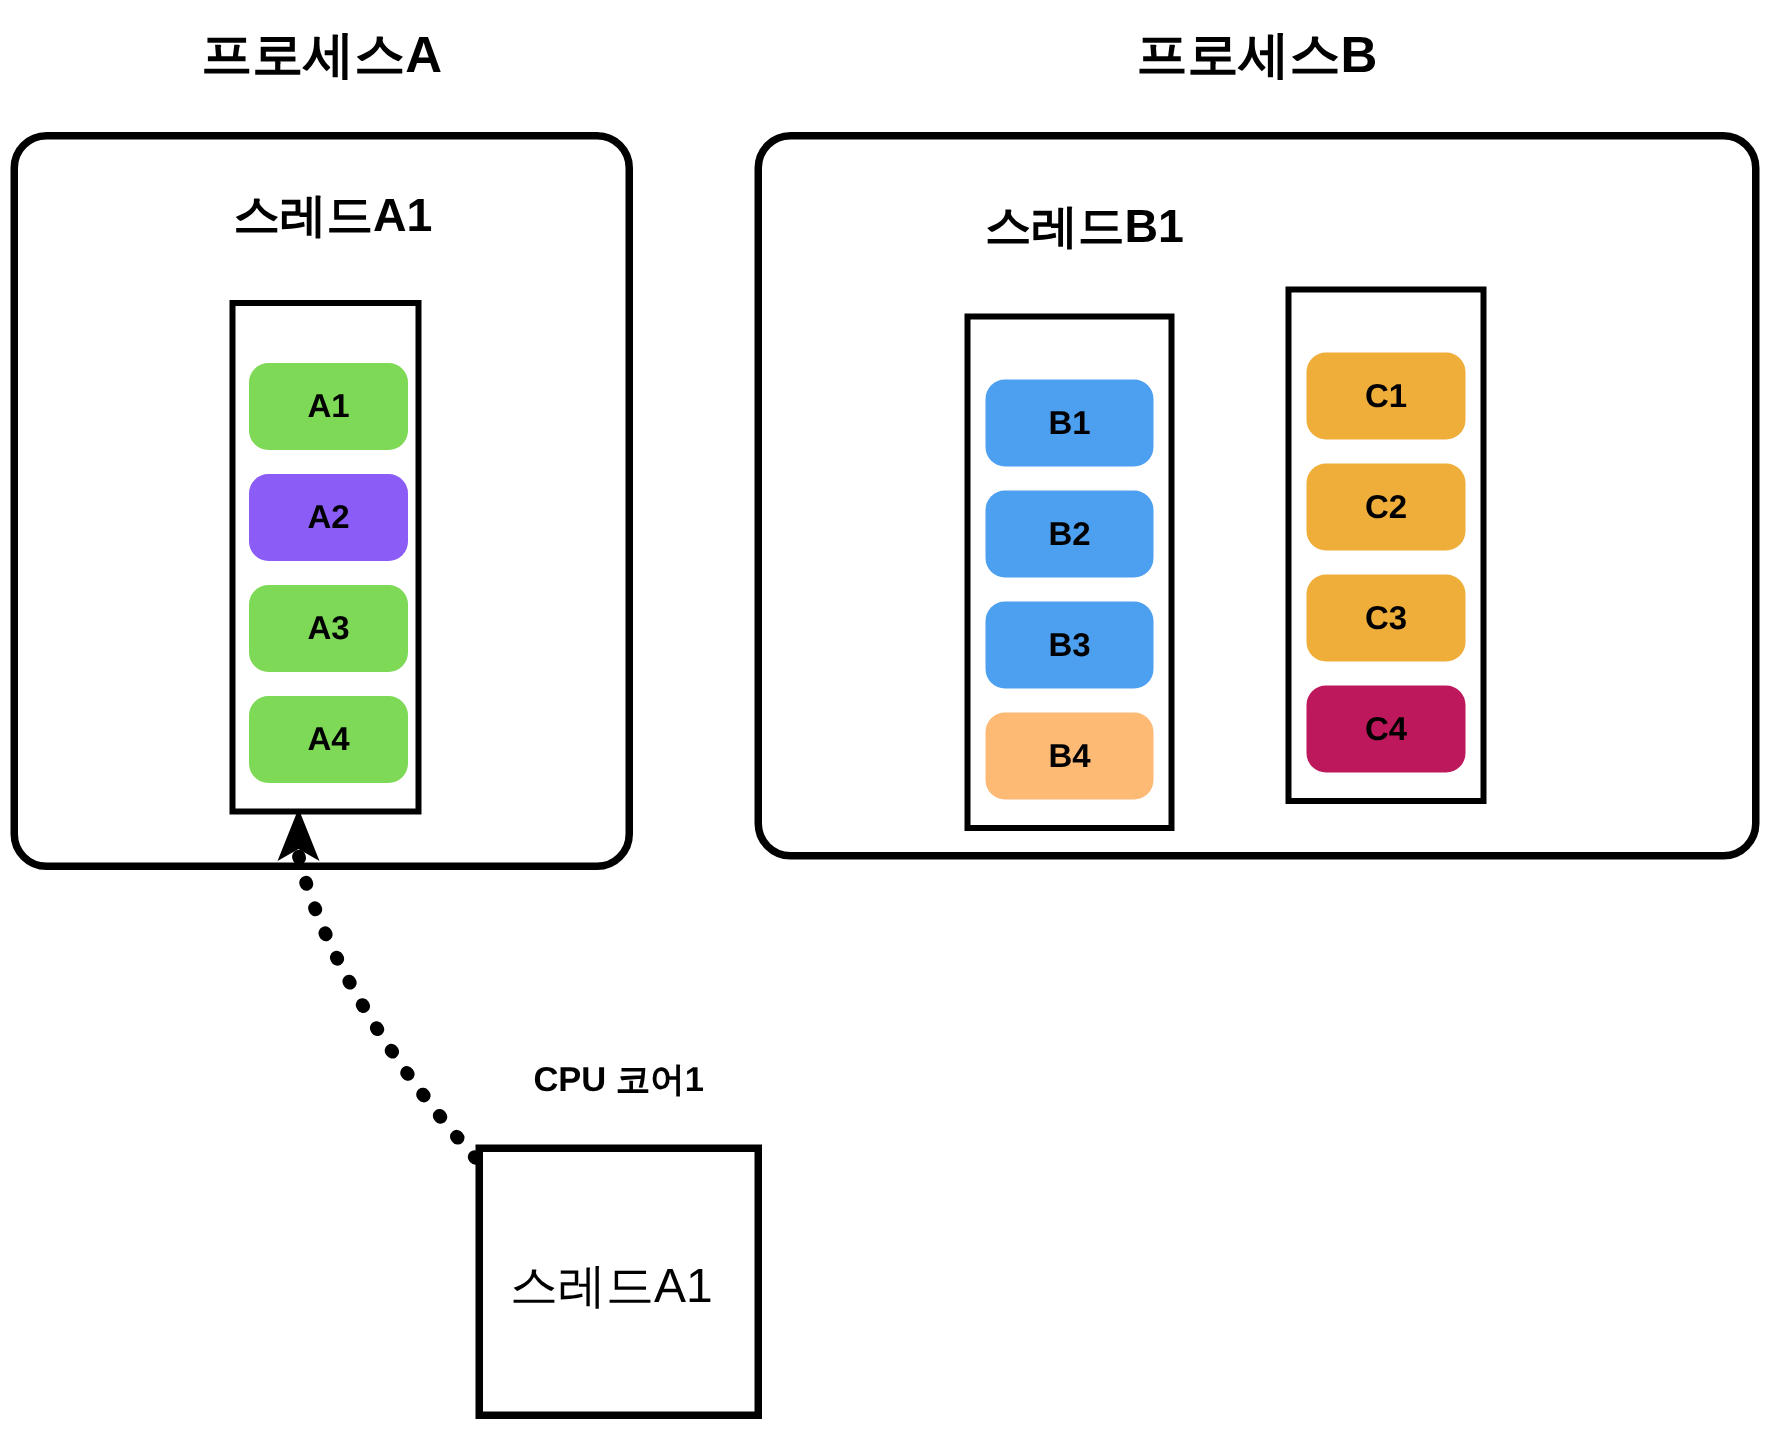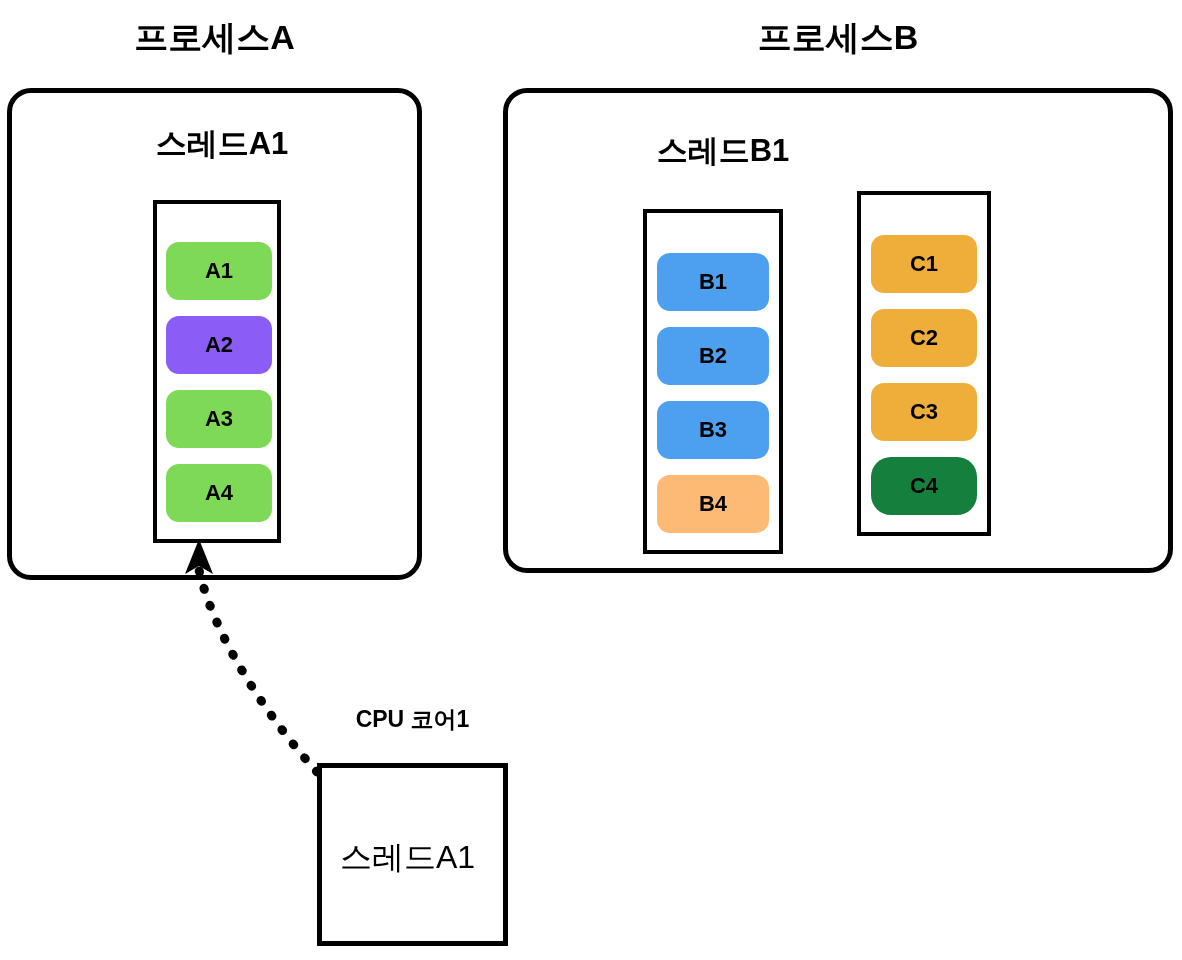--- a/index.html
+++ b/index.html
@@ -121,21 +121,21 @@
       <div class="pill" style="left:10px; top:114px; width:112px; height:58px; background:#4D9FEF;">B2</div>
       <div class="pill" style="left:10px; top:188px; width:112px; height:58px; background:#4D9FEF;">B3</div>
       <div class="pill" style="left:10px; top:262px; width:112px; height:58px; background:#fdba74;">B4</div>
     </div>
 
 
     <div class="thread-box" style="left:349px; top:98px; width:134px; height:345px;">
       <div class="pill" style="left:10px; top:40px; width:106px; height:58px; background:#EFAE3A;">C1</div>
       <div class="pill" style="left:10px; top:114px; width:106px; height:58px; background:#EFAE3A;">C2</div>
       <div class="pill" style="left:10px; top:188px; width:106px; height:58px; background:#EFAE3A;">C3</div>
-      <div class="pill" style="left:10px; top:262px; width:106px; height:58px; background:#15803d;border-radius:20px;">C4</div>
+      <div class="pill" style="left:10px; top:262px; width:106px; height:58px; background:#be185d;">C4</div>
     </div>
   </div>
 
   <div class="group-title cpu-title" style="left:317px; top:708px; width:191px;">CPU 코어1</div>
 
   <div class="cpu-box" style="left:317px; top:763px; width:191px; height:183px;">
     <div class="cpu-box-label" style="left:18px; top:68px;">스레드A1</div>
   </div>
 
   <svg id="arrow-layer" viewBox="0 0 1182 960">

